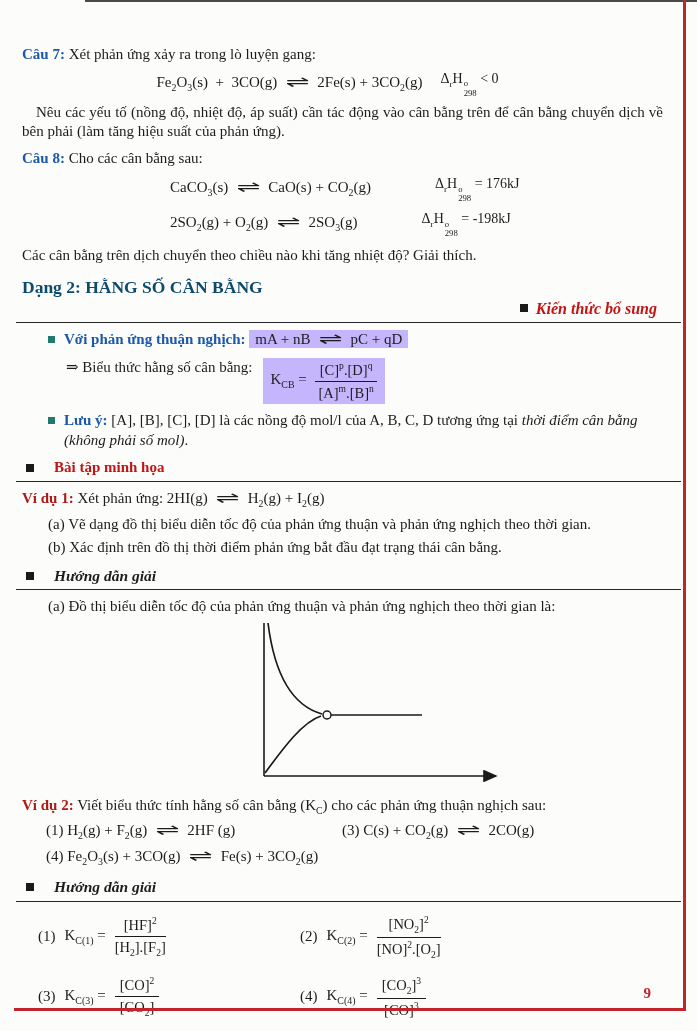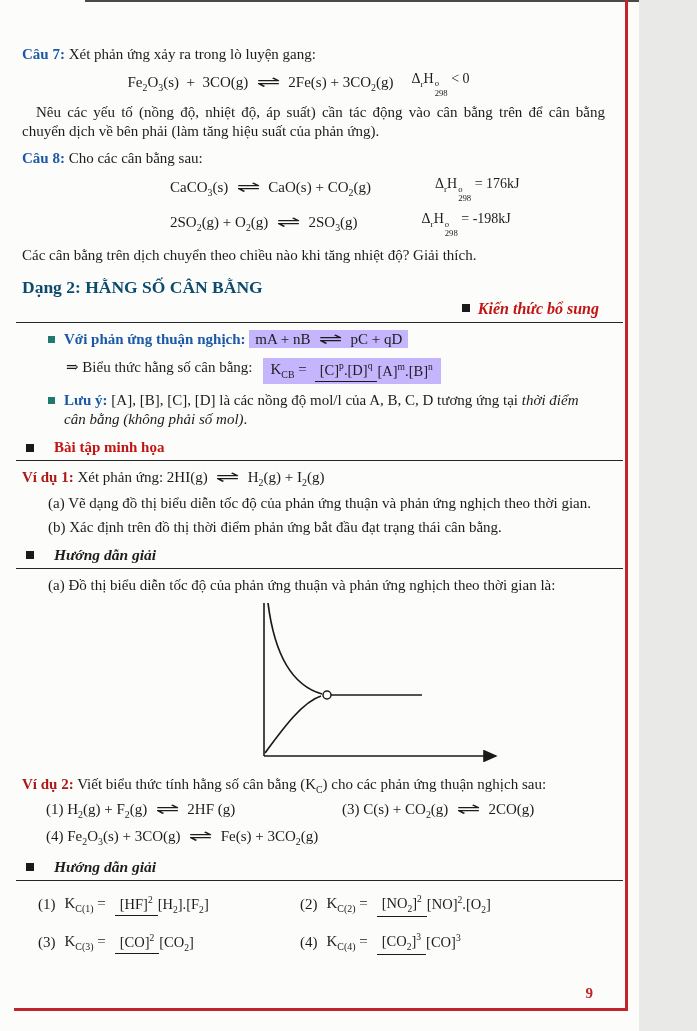--- a/index.html
+++ b/index.html
@@ -1,18 +1,18 @@
 <!DOCTYPE html>
 <html><head>
 <meta charset="utf-8">
 <style>
   *{margin:0;padding:0;box-sizing:border-box}
   html,body{width:697px;height:1031px}
   body{background:#e9e9e7;font-family:"Liberation Serif","DejaVu Serif",serif;color:#1c1c1c;font-size:15px;line-height:1.3}
-  .page{position:relative;width:639px;height:1031px;background:#fcfcfa;overflow:hidden}
+  .page{position:relative;width:697px;height:1031px;background:#fcfcfa;overflow:hidden}
   .scan-top{position:absolute;top:0;left:85px;right:0;height:2px;background:#4a4a4a}
   .content{padding:42px 34px 0 22px}
   .line{margin:3px 0}
   .just{text-align:justify}
   .indent{text-indent:14px}
   .ind{margin-left:26px;margin-top:4px}
   .b{font-weight:bold}
   .bi{font-weight:bold;font-style:italic;font-size:15.5px}
   .blue{color:#1b59a8}
   .red{color:#c11414}
@@ -31,21 +31,21 @@
   .eq sub,.eq sup,sub,sup{font-size:0.66em}
   .arr{display:inline-block;transform:scaleX(1.9);margin:0 10px;font-family:"DejaVu Sans",sans-serif}
   .delta{font-size:14px;white-space:nowrap}
   .ss{display:inline-flex;flex-direction:column;align-items:flex-start;font-size:0.62em;line-height:1.05;vertical-align:-0.45em;margin-left:1px}
   .eqrow{display:flex;align-items:center}
   .eqrow.c7{justify-content:center;gap:18px;margin:5px 30px 5px 0}
   .eqrow.c8{margin-left:148px;margin-top:7px}
   .eqrow.c8 .delta{margin-left:64px}
   .kcbrow{display:flex;align-items:flex-start;gap:10px;margin:8px 0 6px 44px}
   .kcb{display:inline-flex;align-items:center;gap:8px;padding:2px 8px}
-  .frac{display:inline-flex;flex-direction:row;text-align:center;font-size:14.5px}
+  .frac{display:inline-flex;flex-direction:column;text-align:center;font-size:14.5px}
   .frac .num{border-bottom:1.3px solid #1a1a1a;padding:0 5px 1px}
   .frac .den{padding-top:1px}
   .luuy-text{flex:1;padding-right:18px}
   .graphwrap{margin:2px 0 2px 228px}
   .rxngrid{display:grid;grid-template-columns:296px 1fr;margin:2px 0 0 24px;row-gap:5px}
   .kgrid{display:grid;grid-template-columns:262px 1fr;margin:12px 0 0 16px;row-gap:14px}
   .kitem{display:flex;align-items:center;gap:9px}
   .rightline{position:absolute;top:0;right:11px;width:3px;bottom:20px;background:#c2242c}
   .bottomline{position:absolute;left:14px;right:11px;bottom:20px;height:3px;background:#c2242c}
   .pagenum{position:absolute;right:46px;bottom:28px;color:#c2242c;font-weight:bold;font-size:15px}

